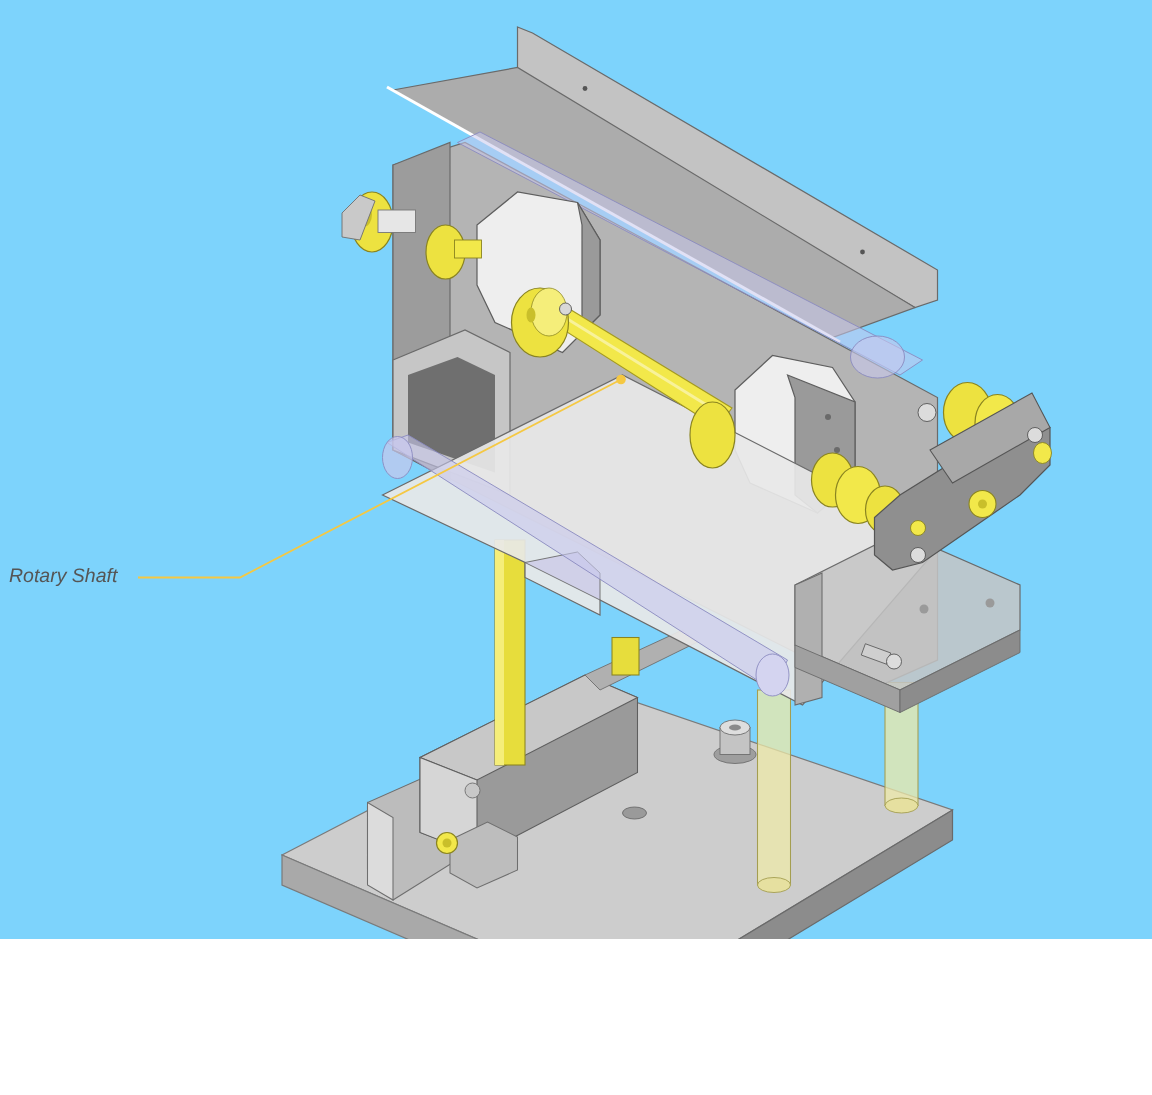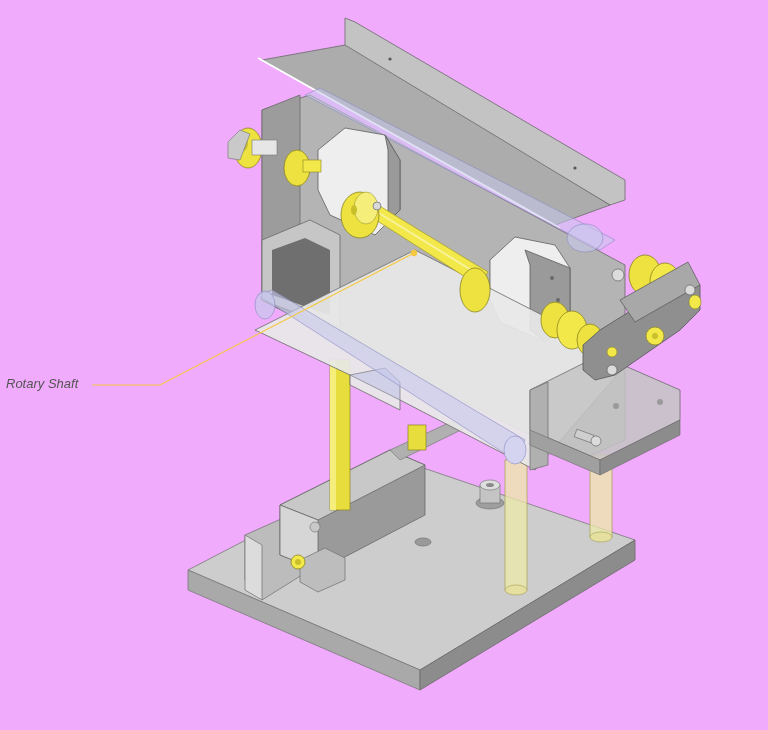--- a/index.html
+++ b/index.html
@@ -1,16 +1,16 @@
 <!DOCTYPE html>
 <html><head>
 <meta charset="utf-8">
 <style>
   html, body { margin:0; padding:0; background:#ffffff; }
-  .canvas { position:relative; width:768px; height:730px; overflow:hidden; background:#f0abfc; }
+  .canvas { position:relative; width:768px; height:626px; overflow:hidden; background:#7dd3fc; }
   svg { position:absolute; left:0; top:0; }
   .callout-label {
     position:absolute; left:6px; top:376px;
     font-family:"Liberation Sans", sans-serif; font-style:italic;
     font-size:13px; color:#555555; white-space:nowrap;
   }
 </style>
 </head>
 <body>
 

